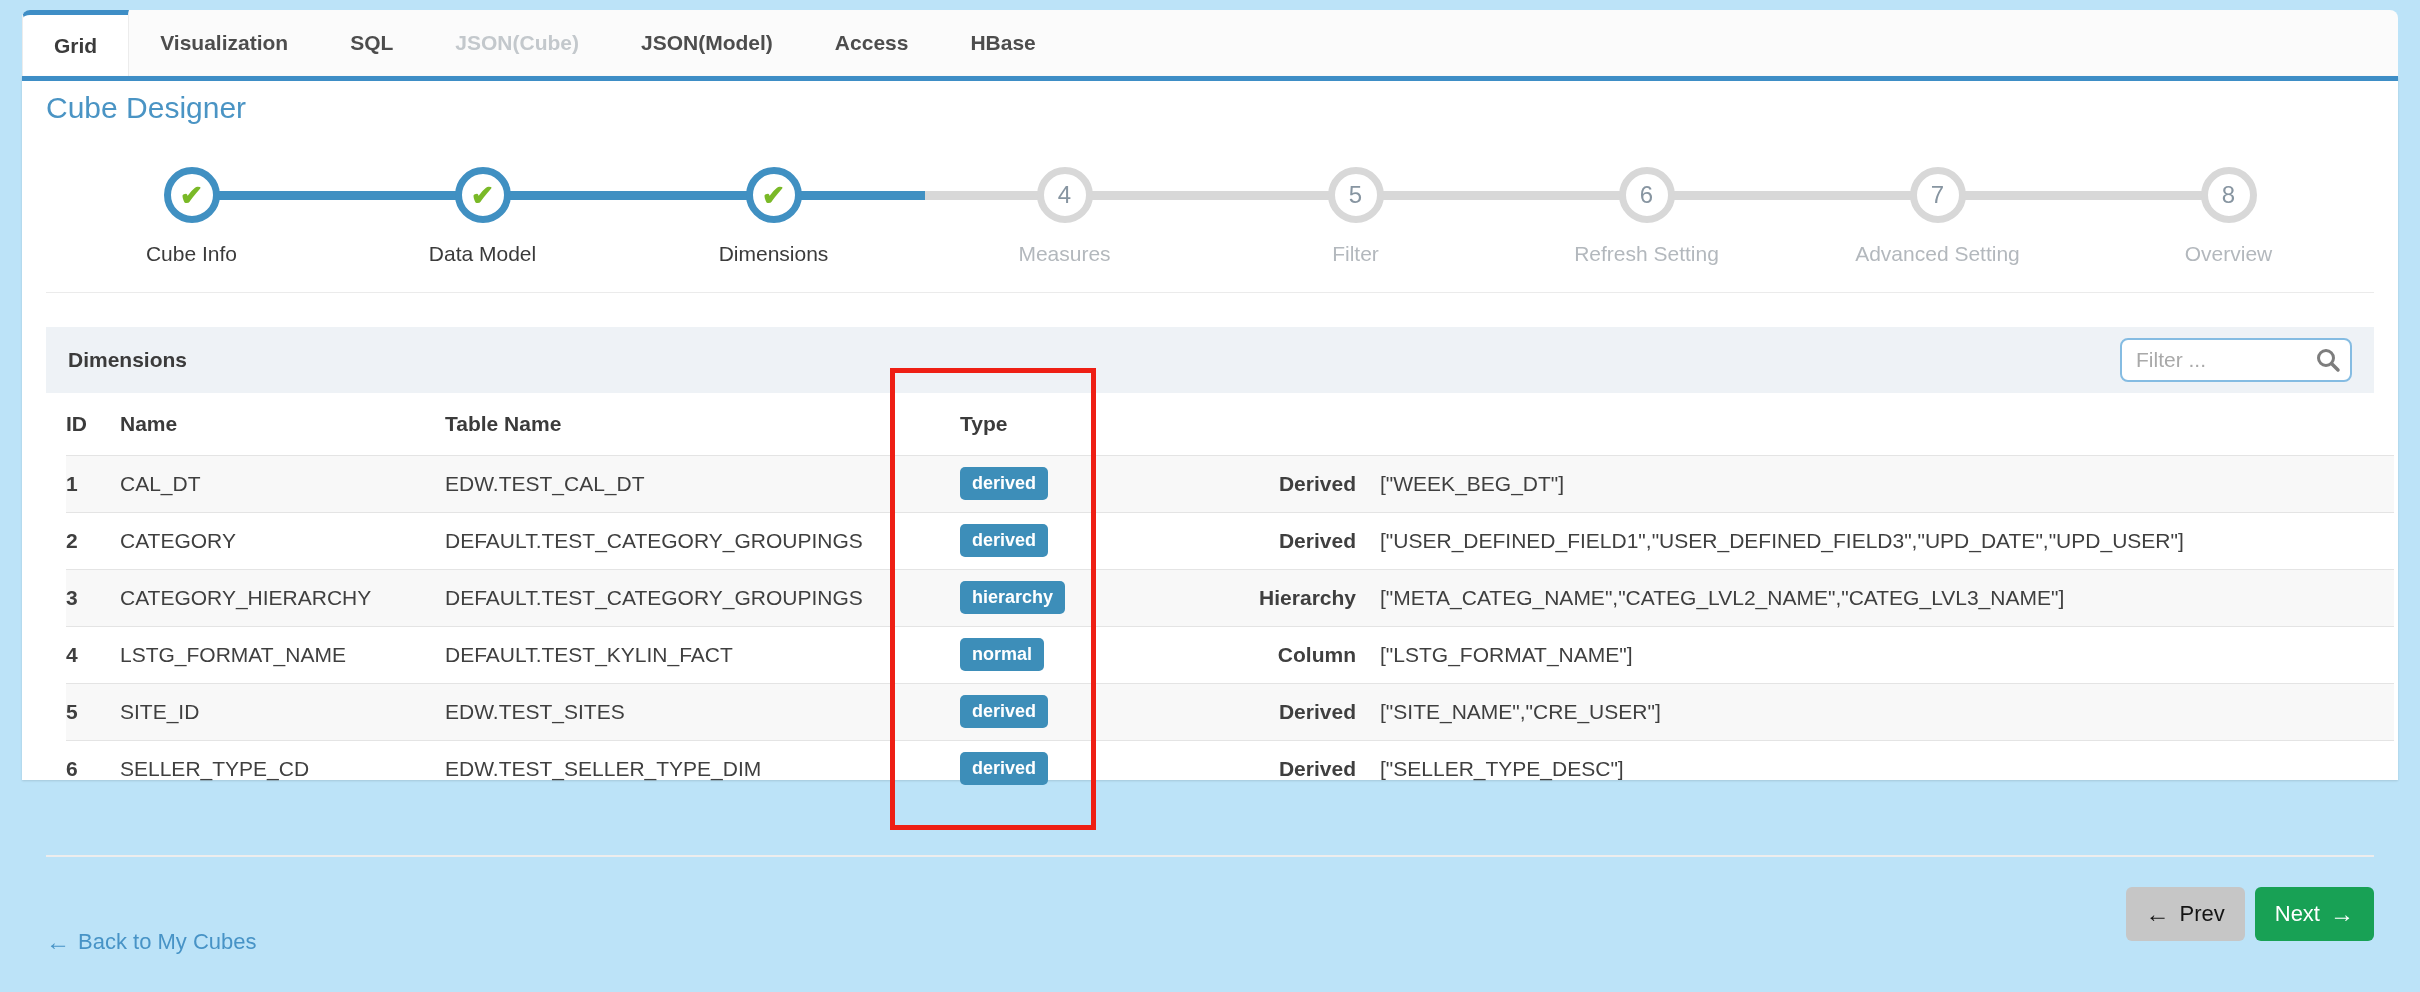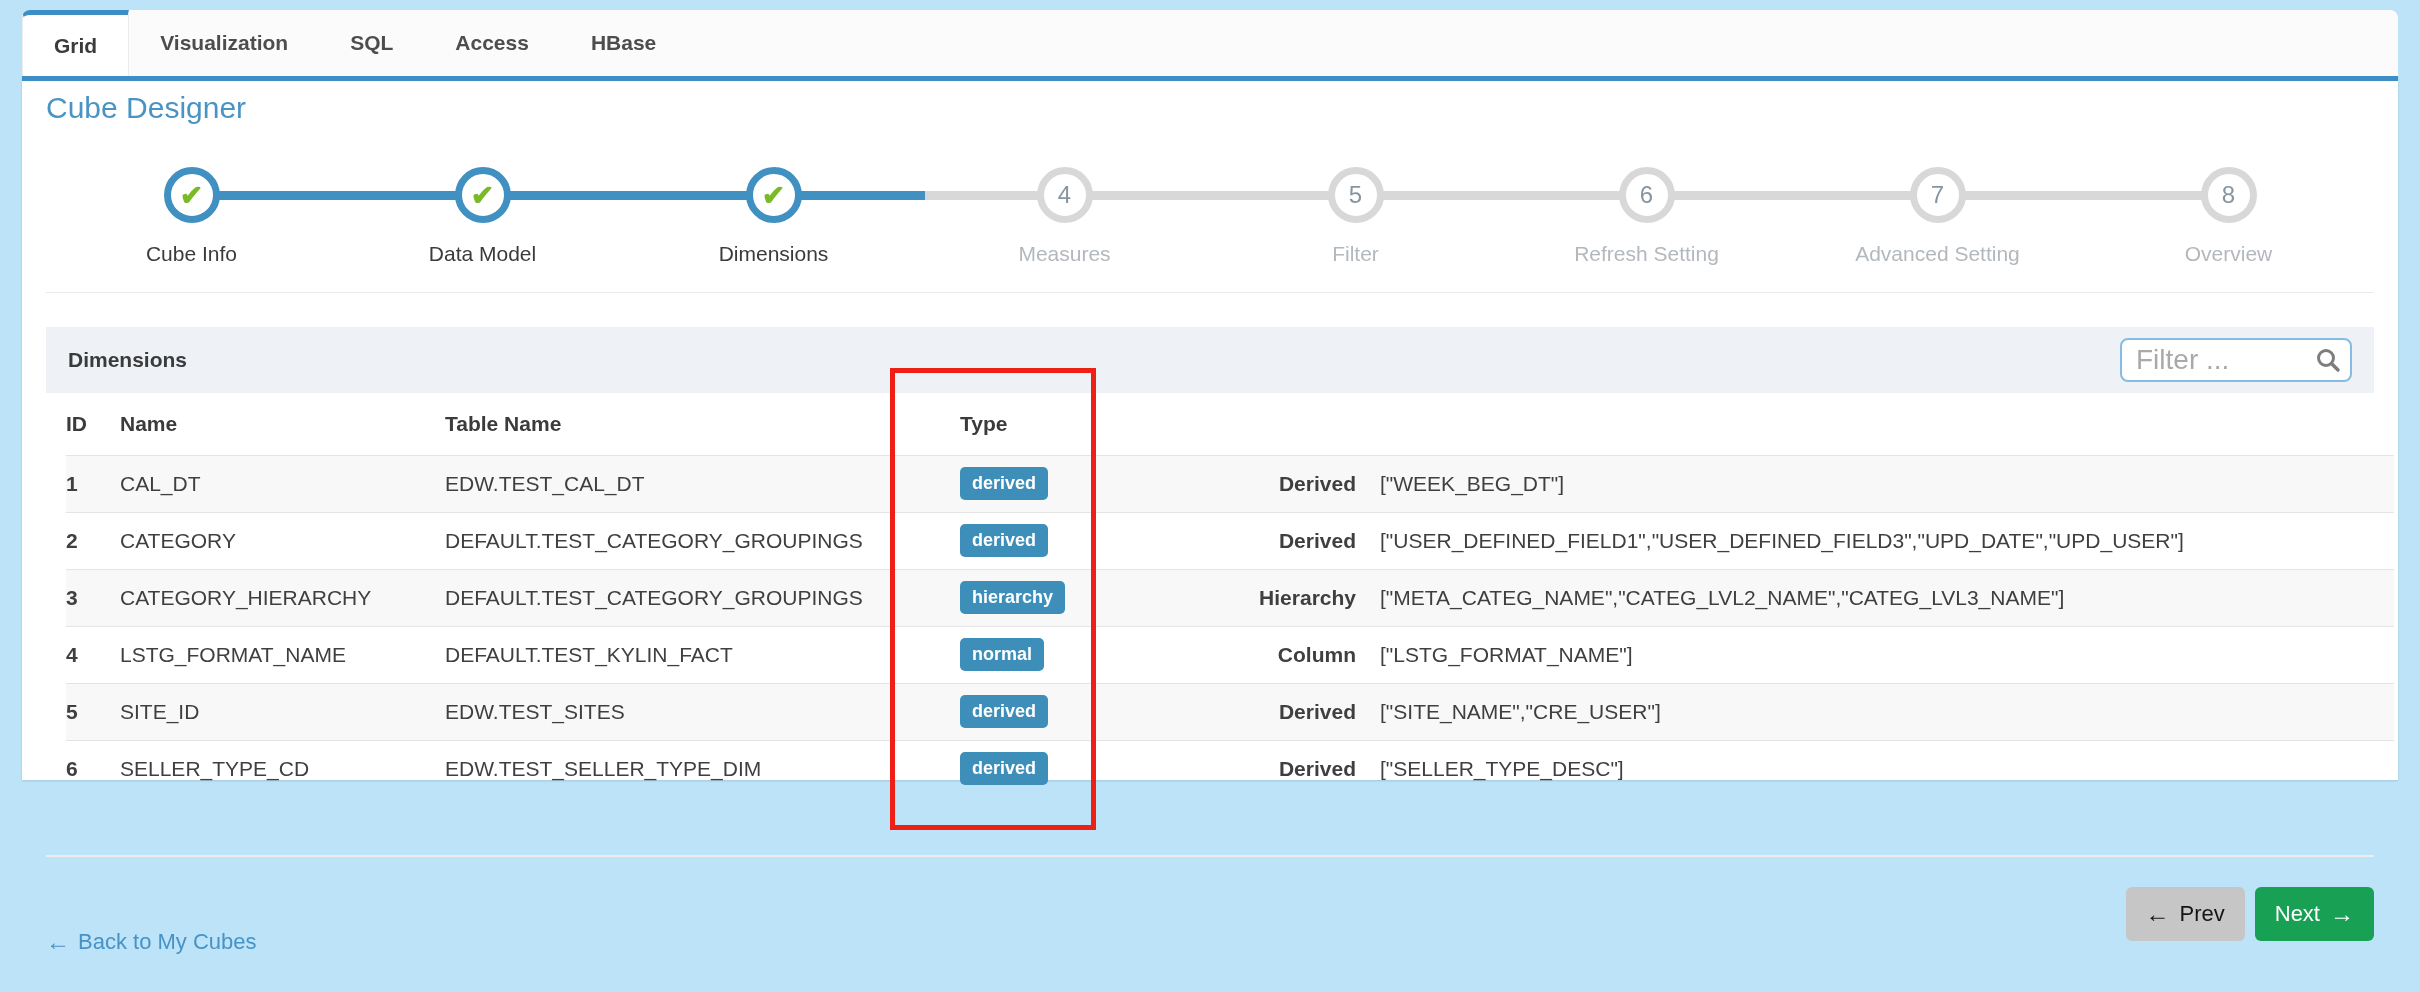--- a/index.html
+++ b/index.html
@@ -73,21 +73,21 @@
   
   .panel-header {
     position:absolute; top:246px; left:24px; right:24px; height:66px;
     background:#eef2f6; display:flex; align-items:center;
     justify-content:space-between; padding:0 22px;
   }
   .panel-title { font-size:21px; font-weight:bold; color:#3b3b3b; }
   .filter-wrap { position:relative; }
   .filter-input {
     width:232px; height:44px; border:2px solid #85bce2; border-radius:8px;
-    font-size:28px; color:#555; padding:0 44px 0 14px; outline:none;
+    font-size:21px; color:#555; padding:0 44px 0 14px; outline:none;
     background:#fff; font-family:"Liberation Sans", sans-serif;
   }
   .filter-input::placeholder { color:#a9a9a9; }
   .search-icon { position:absolute; right:10px; top:8px; }
 
   
   .dim-table {
     position:absolute; top:312px; left:24px; right:24px;
     border-collapse:collapse; width:calc(100% - 48px);
     font-size:21px; table-layout:fixed;margin-left:20px;
@@ -145,20 +145,22 @@
     border:5px solid #ee1f14; z-index:50; pointer-events:none;
   }
 </style>
 </head>
 <body>
 
 <nav class="tabstrip">
   <div class="tab active">Grid</div>
   <div class="tab">Visualization</div>
   <div class="tab">SQL</div>
+  <div class="tab disabled">JSON(Cube)</div>
+  <div class="tab">JSON(Model)</div>
   <div class="tab">Access</div>
   <div class="tab">HBase</div>
 </nav>
 
 <main class="card">
 
   <h1 class="page-title">Cube Designer</h1>
 
   <div class="stepper">
     <div class="track">

